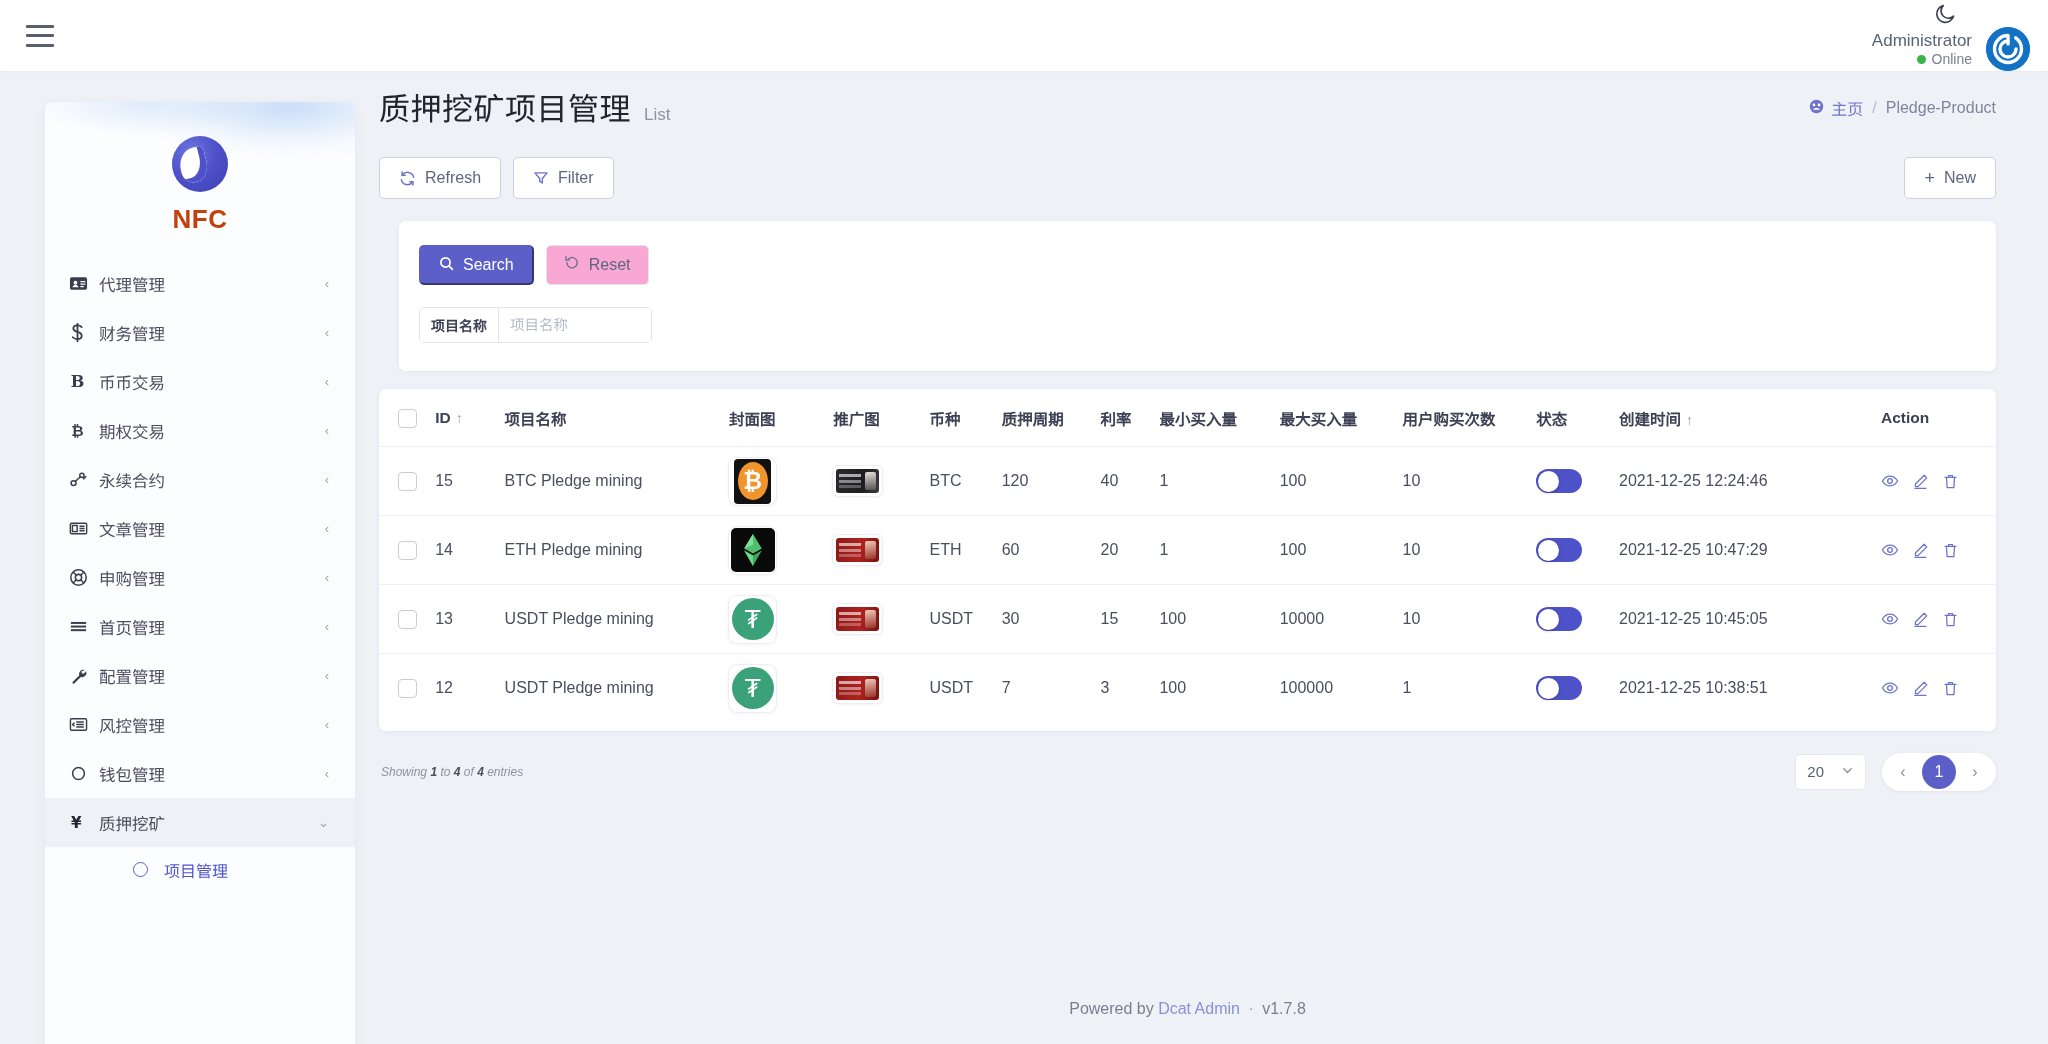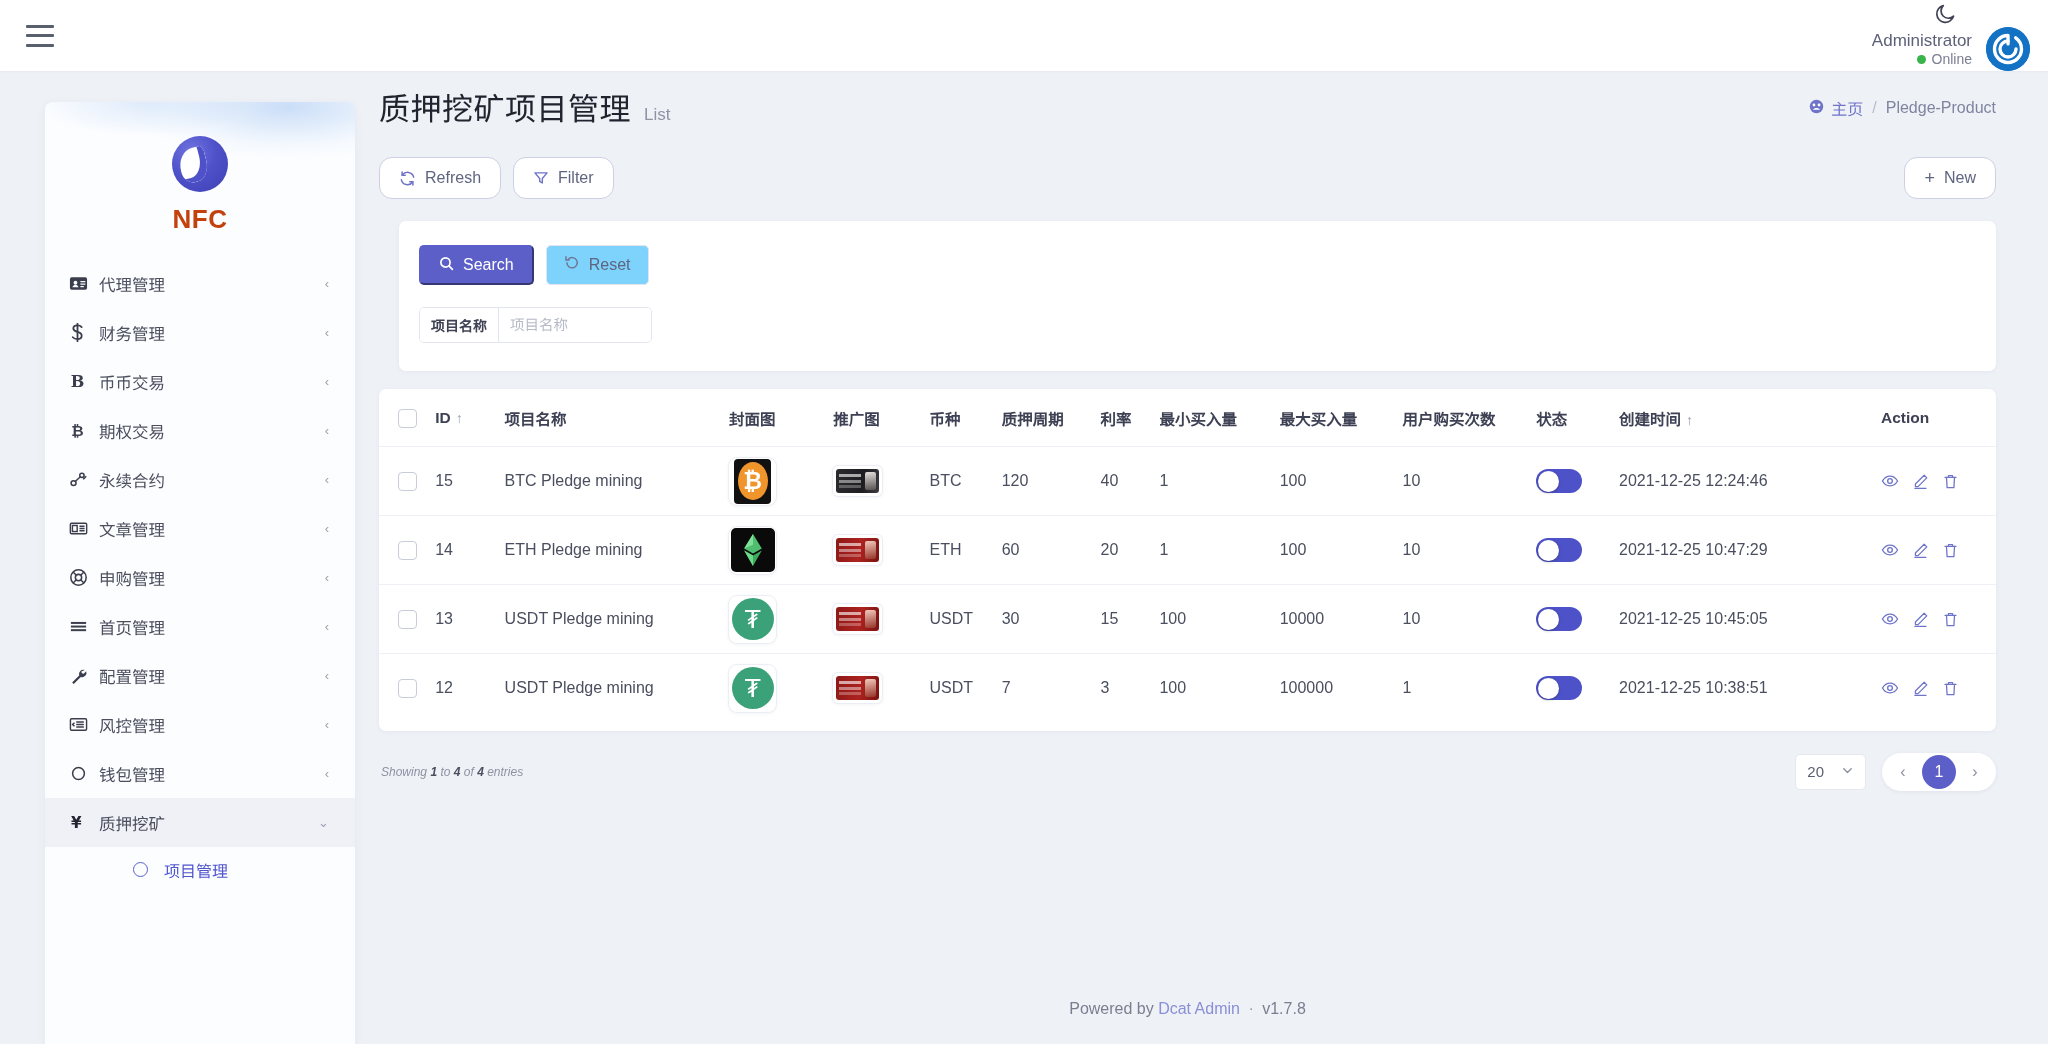--- a/index.html
+++ b/index.html
@@ -126,41 +126,41 @@
     margin-left: auto; display: flex; align-items: center; gap: 9px;
     font-size: 16px; color: #8e93a6; padding-top: 12px; text-align: right;
   }
   .bc-home { color: #6f74c9; display: flex; align-items: center; gap: 7px; cursor: pointer; }
   .bc-sep { color: #b8bcc9; }
   .bc-cur { color: #7f84a0; cursor: pointer; }
 
   .toolbar { display: flex; align-items: center; padding: 28px 24px 0 24px; }
   .btn {
     display: inline-flex; align-items: center; gap: 9px;
-    height: 42px; padding: 0 19px; border-radius: 13px;
+    height: 42px; padding: 0 19px; border-radius: 5px;
     font-size: 16px; cursor: pointer; background: #fff;
     border: 1px solid #cdd0e4; color: #5f6480;
     white-space: nowrap;
   }
   .btn-new { margin-left: auto; }
   .btn svg { display: block; }
 
   .card {
     background: #fff; border-radius: 7px; margin: 22px 24px 0 24px;
     box-shadow: 0 1px 5px rgba(40,50,90,0.05);
   }
   .search-card { padding: 24px 16px 28px 20px; margin-left: 44px; }
   .search-row { display: flex; gap: 12px; }
   .btn-search {
     background: #5b5fc7; border-color: #5b5fc7; color: #fff; height: 40px;
     font-size: 16px; padding: 0 18px; border-radius: 5px;
     display: inline-flex; align-items: center; gap: 9px; cursor: pointer;
   }
   .btn-reset {
-    background: #7dd3fc; border: 1px solid #e2e4ef; color: #5f6480; height: 40px;
+    background: #f9a8d4; border: 1px solid #e2e4ef; color: #5f6480; height: 40px;
     font-size: 16px; padding: 0 17px; border-radius: 5px;
     display: inline-flex; align-items: center; gap: 9px; cursor: pointer;
   }
   .field-group {
     margin-top: 22px; display: flex; width: 233px; height: 36px;
     border: 1px solid #e3e5ee; border-radius: 5px; overflow: hidden;
   }
   .field-label {
     display: flex; align-items: center; padding: 0 11px;
     background: #fff; font-size: 14px; color: #3e4253; font-weight: 700;

